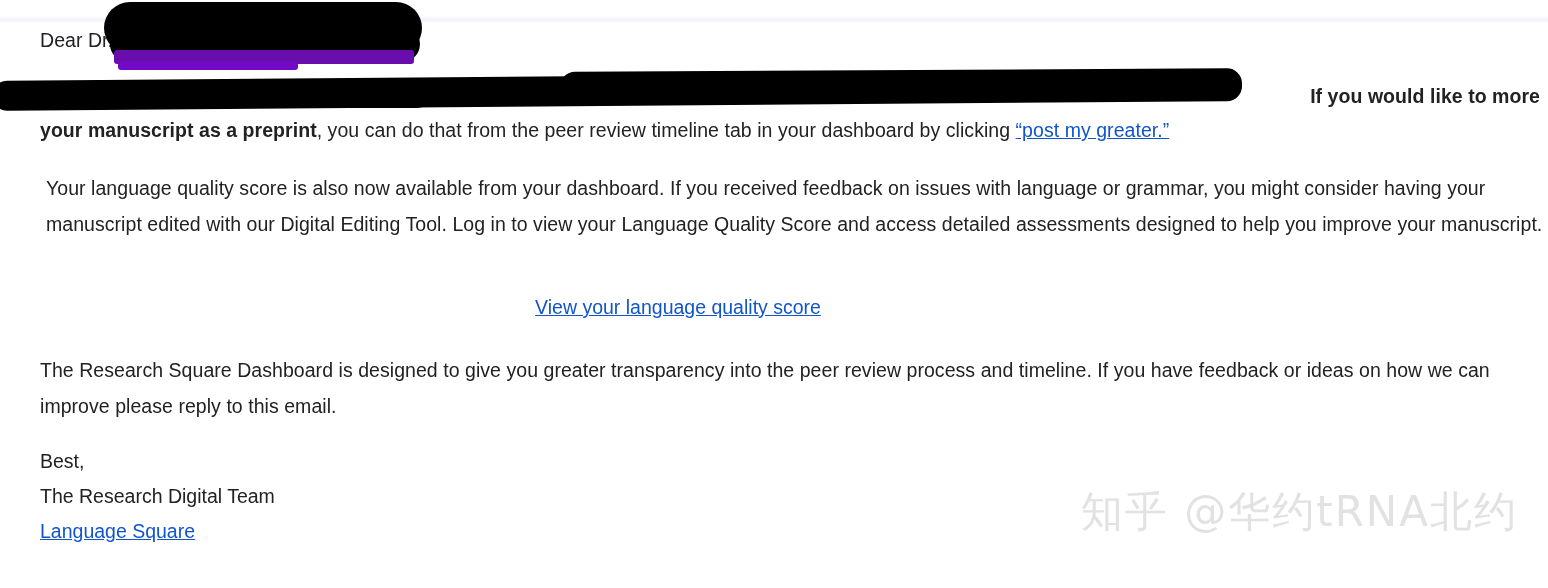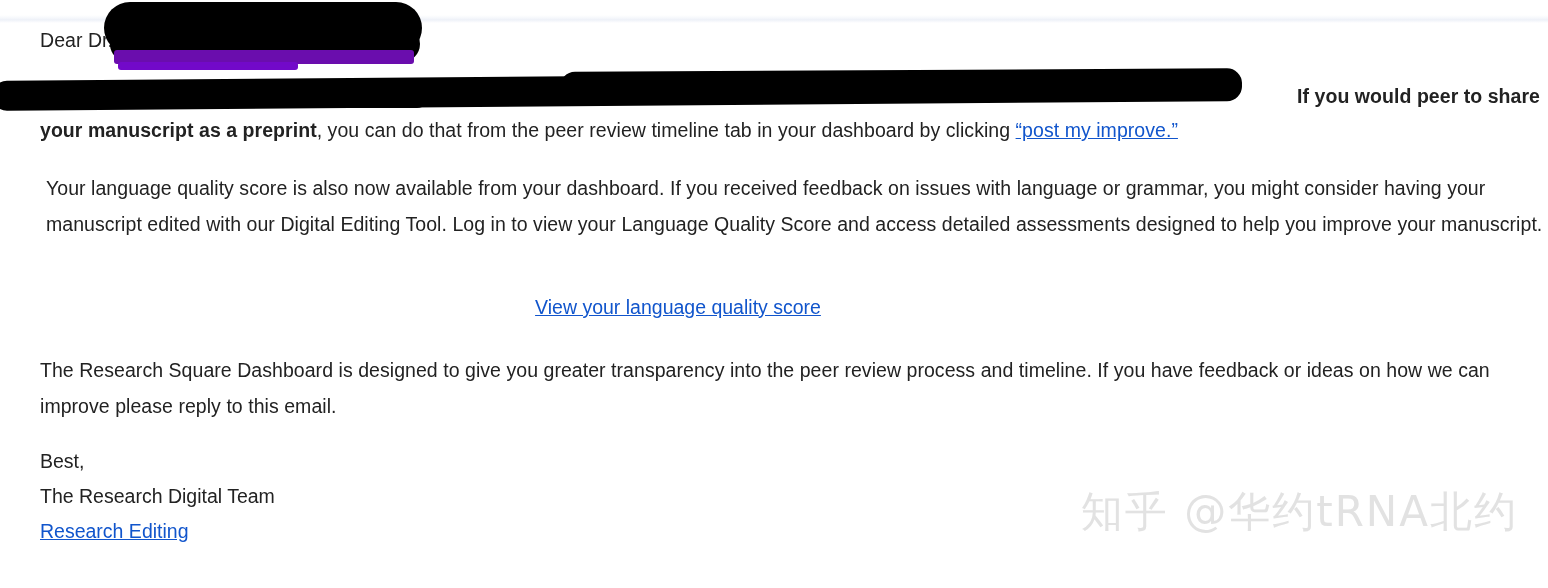--- a/index.html
+++ b/index.html
@@ -172,38 +172,38 @@
 
   <div class="para greeting">
     <span>Dear Dr.</span>
   </div>
 
   <div class="para p-preprint">
     <span style="font-weight:bold; visibility:hidden;">If you would like to share</span>
   </div>
 
   <div class="para" style="top:78px; text-align:right; width:1500px;">
-    <b>If you would peer to share</b>
+    <b>If you would like to more</b>
   </div>
 
   <div class="para" style="top:112px;">
-    <b>your manuscript as a preprint</b><span>, you can do that from the peer review timeline tab in your dashboard by clicking </span><a class="link">“post my improve.”</a>
+    <b>your manuscript as a preprint</b><span>, you can do that from the peer review timeline tab in your dashboard by clicking </span><a class="link">“post my greater.”</a>
   </div>
 
   <div class="para p-lqs">Your language quality score is also now available from your dashboard. If you received feedback on issues with language or grammar, you might consider having your manuscript edited with our Digital Editing Tool. Log in to view your Language Quality Score and access detailed assessments designed to help you improve your manuscript.</div>
 
   <div class="cta-wrap">
     <a class="cta-link">View your language quality score</a>
   </div>
 
   <div class="para p-dash">The Research Square Dashboard is designed to give you greater transparency into the peer review process and timeline. If you have feedback or ideas on how we can improve please reply to this email.</div>
 
   <div class="sig sig-best">Best,</div>
   <div class="sig sig-team">The Research Digital Team</div>
-  <div class="sig sig-link"><a class="link">Research Editing</a></div>
+  <div class="sig sig-link"><a class="link">Language Square</a></div>
 
 </div>
 
 <div class="redaction redact-1"></div>
 <div class="redaction redact-1b"></div>
 <div class="purple-hl"></div>
 <div class="purple-hl2"></div>
 <div class="redaction redact-2"></div>
 <div class="redaction redact-2b"></div>
 <div class="redaction redact-2c"></div>

